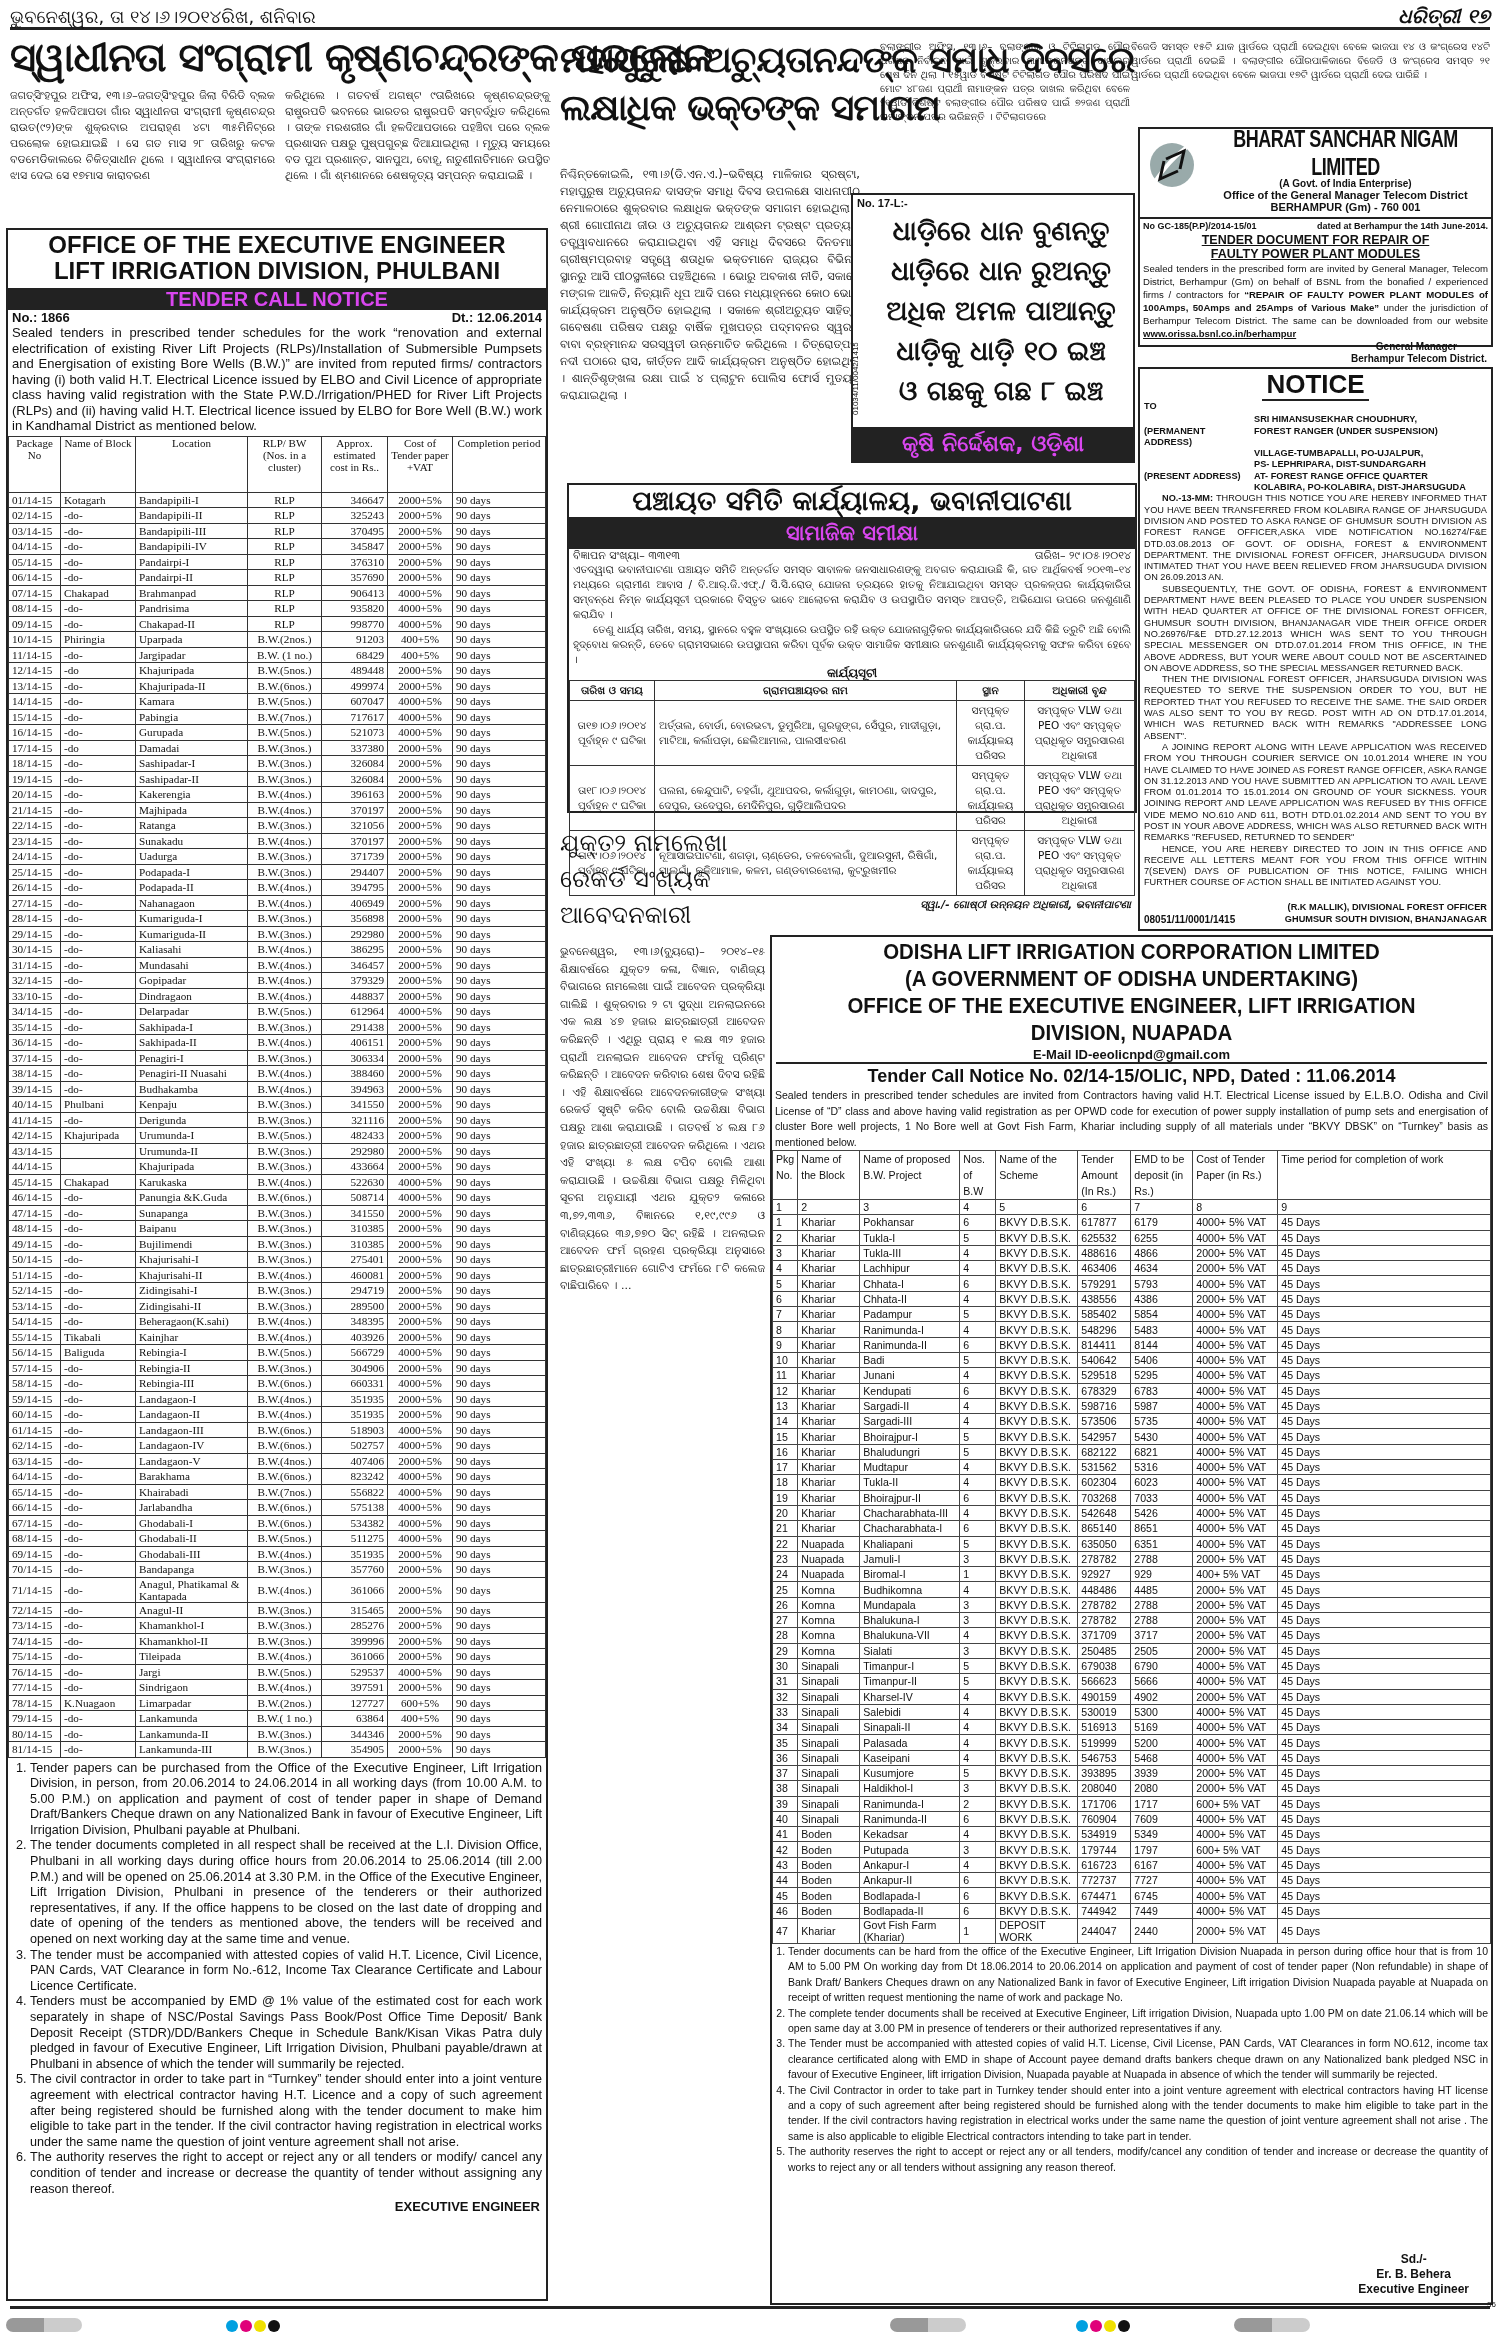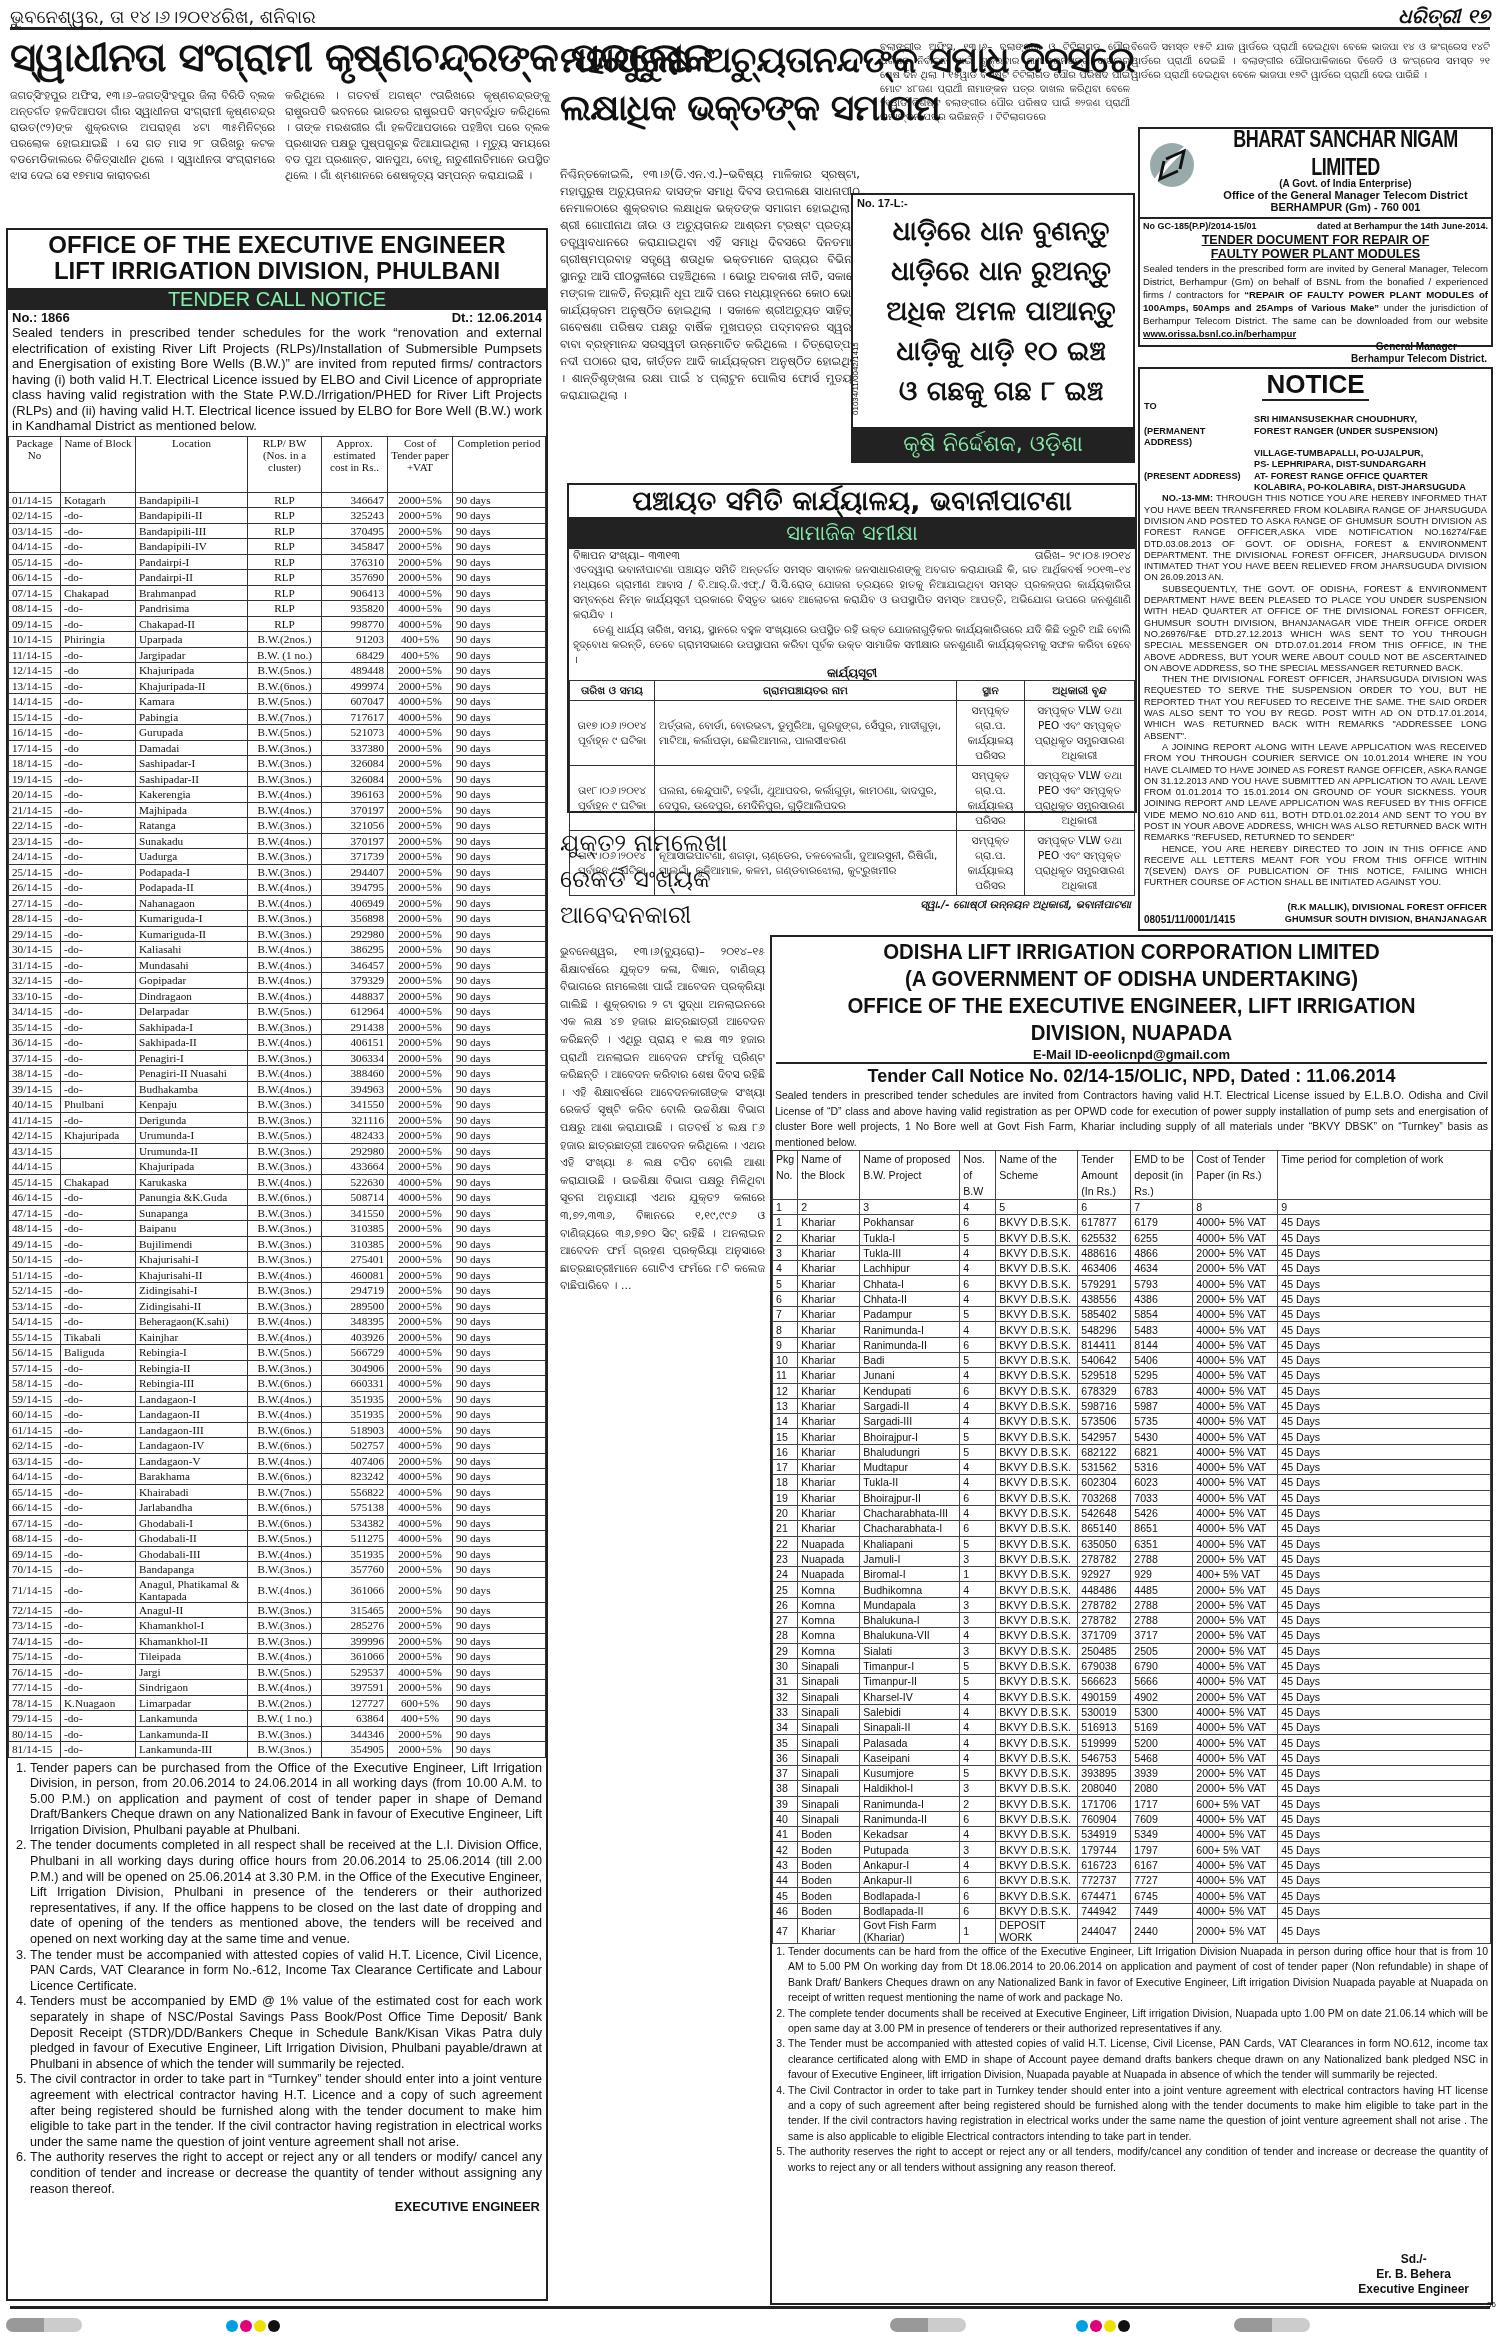--- a/index.html
+++ b/index.html
@@ -4,21 +4,21 @@
 <style>
 *{box-sizing:border-box;margin:0;padding:0}
 body{width:1500px;height:2339px;background:#fff;font-family:"Liberation Sans",sans-serif;color:#111;position:relative;overflow:hidden}
 .abs{position:absolute}
 .masthead{left:10px;top:0;width:1480px;height:30px;border-bottom:3px solid #222}
 .masthead .left{position:absolute;left:0;top:6px;font-size:18px;font-family:"DejaVu Sans",sans-serif}
 .masthead .right{position:absolute;right:0;top:4px;font-size:20px;font-style:italic;font-weight:bold;font-family:"DejaVu Sans",sans-serif}
 .hl{font-family:"DejaVu Sans",sans-serif;font-weight:bold;line-height:1.05}
 .body-or{font-family:"DejaVu Sans",sans-serif;font-size:11.5px;line-height:17px;text-align:justify}
 .box{border:2px solid #222;background:#fff}
-.blackbar{background:#222;color:#86efac;text-align:center;font-weight:normal}
+.blackbar{background:#222;color:#d946ef;text-align:center;font-weight:bold}
 table{border-collapse:collapse;width:100%}
 .t1 td,.t1 th{border:1px solid #333;font-family:"Liberation Serif",serif;font-size:11.2px;padding:0 3px;height:15.5px;white-space:nowrap}
 .t1 th{font-weight:normal;font-size:11px;line-height:12px;vertical-align:top;text-align:center;white-space:normal}
 .t1 td.num{text-align:right}
 .t1 td.c{text-align:center}
 .notes{font-size:13px;line-height:15.6px;text-align:justify}
 .notes li{margin-left:18px}
 .t2 td,.t2 th{border:1px solid #444;font-size:10.6px;padding:0 3px;height:15.3px;white-space:nowrap;font-family:"Liberation Sans",sans-serif}
 .t2 th{font-weight:normal;text-align:left;vertical-align:top;line-height:16px;white-space:normal}
 .t3 td,.t3 th{border:1px solid #333;font-family:"DejaVu Sans",sans-serif;font-size:10.5px;padding:2px 4px;line-height:15px;vertical-align:middle}

